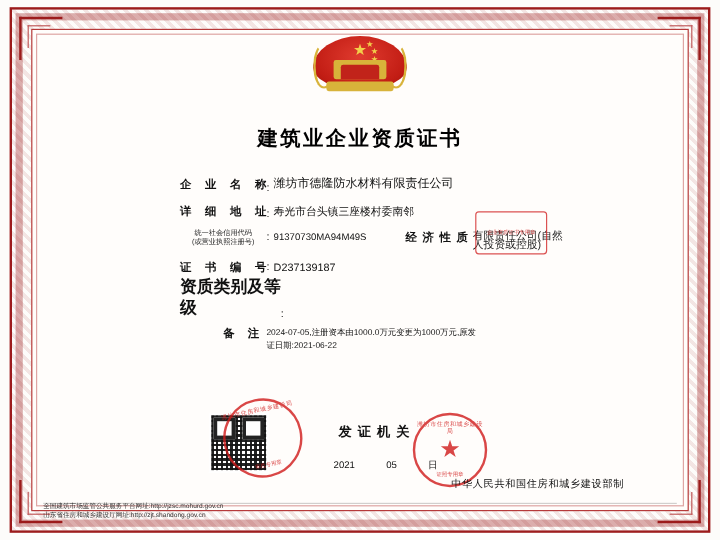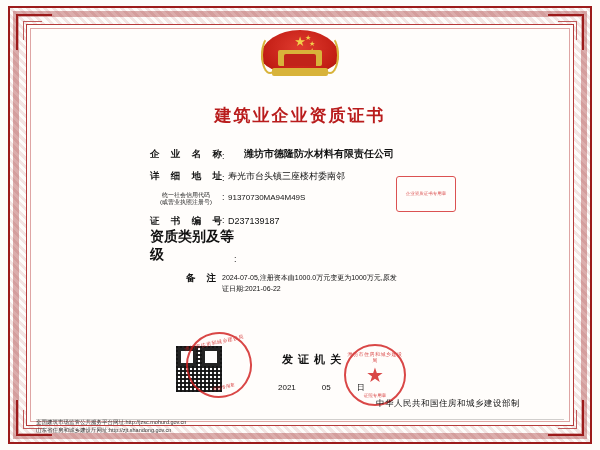--- a/index.html
+++ b/index.html
@@ -88,40 +88,40 @@
   .emblem .wheat-l,.emblem .wheat-r{
     position:absolute;top:8px;width:14px;height:34px;
     border:2px solid #d8b33a;border-radius:50%;
   }
   .emblem .wheat-l{left:4px;border-right-color:transparent;border-top-color:transparent;}
   .emblem .wheat-r{right:4px;border-left-color:transparent;border-top-color:transparent;}
 
   .title{
     position:absolute;left:0;right:0;top:104px;text-align:center;
     font-family:"DejaVu Sans","Liberation Sans",sans-serif;
-    font-size:17px;font-weight:bold;color:#b91c1c;letter-spacing:2px;
+    font-size:17px;font-weight:bold;color:#000000;letter-spacing:2px;
   }
 
   
   .fields{
     position:absolute;left:150px;top:148px;width:320px;
     font-size:9px;color:#1a1a1a;
   }
   .row{display:flex;align-items:flex-end;margin-bottom:9px;}
   .lbl{
     width:72px;flex:0 0 72px;text-align:justify;text-align-last:justify;
     font-size:9.5px;font-weight:bold;color:#111;
   }
   .colon{flex:0 0 6px;}
   .val{
     flex:1;font-size:9px;color:#111;
     border-bottom:1px solid rgba(0,0,0,0);
     line-height:12px;
   }
-  .val.big{font-size:10px;font-weight:bold;margin-left:16px;}
+  .val.big{font-size:10px;font-weight:normal;}
   .small-lbl{
     width:72px;flex:0 0 72px;font-size:6px;line-height:7px;color:#222;text-align:center;
   }
   .tworow{display:flex;}
   .half{flex:1;display:flex;align-items:flex-start;}
   .half .lbl2{
     flex:0 0 52px;font-size:9.5px;font-weight:bold;color:#111;
     text-align:justify;text-align-last:justify;
   }
   .half .v2{flex:1;font-size:9px;padding-left:4px;}
@@ -245,20 +245,24 @@
 
     <div class="tworow" style="margin-bottom:9px;">
       <div class="half" style="flex:0 0 188px;">
         <div class="small-lbl">
           <div>统一社会信用代码</div>
           <div>(或营业执照注册号)</div>
         </div>
         <div class="colon">:</div>
         <div class="val" style="font-size:8px;">91370730MA94M49S</div>
       </div>
+      <div class="half" style="align-items:flex-start;">
+        <div class="lbl2">经济性质</div>
+        <div class="econ v2">有限责任公司(自然人投资或控股)</div>
+      </div>
     </div>
 
     <div class="tworow" style="">
       <div class="half" style="flex:0 0 188px;">
         <div class="lbl">证书编号</div>
         <div class="colon">:</div>
         <div class="val">D237139187</div>
       </div>
     </div>
 

